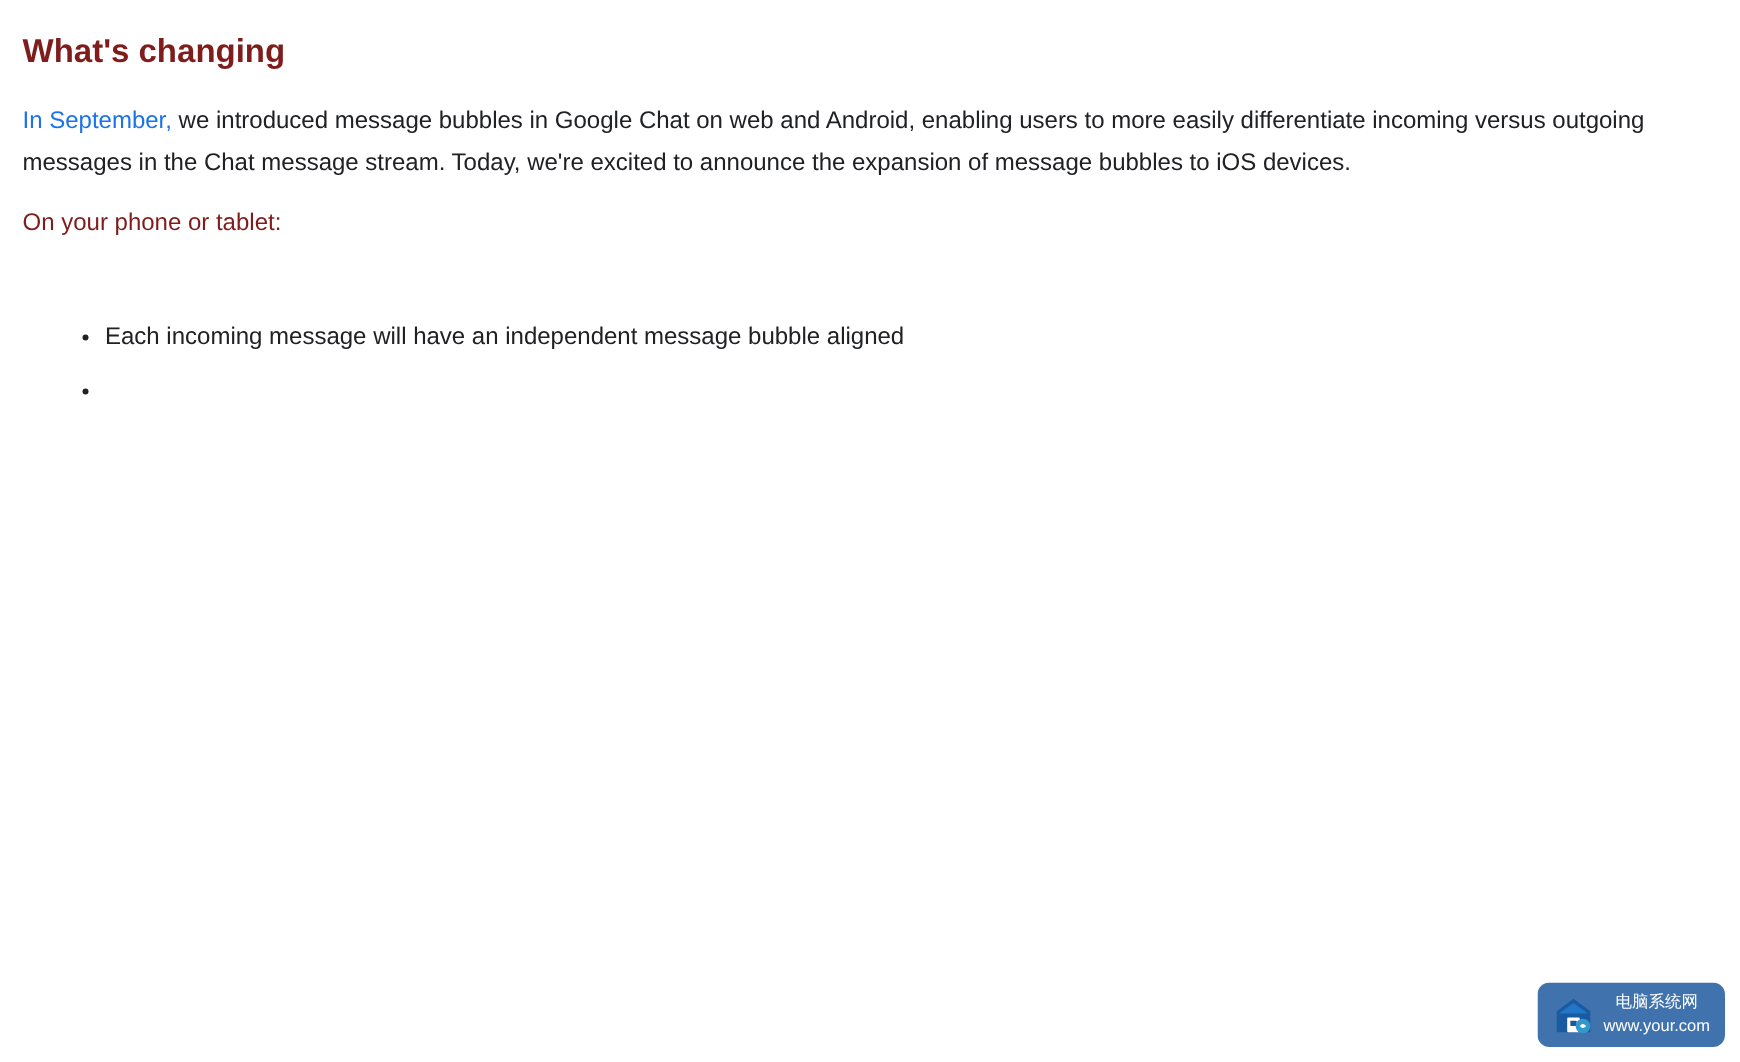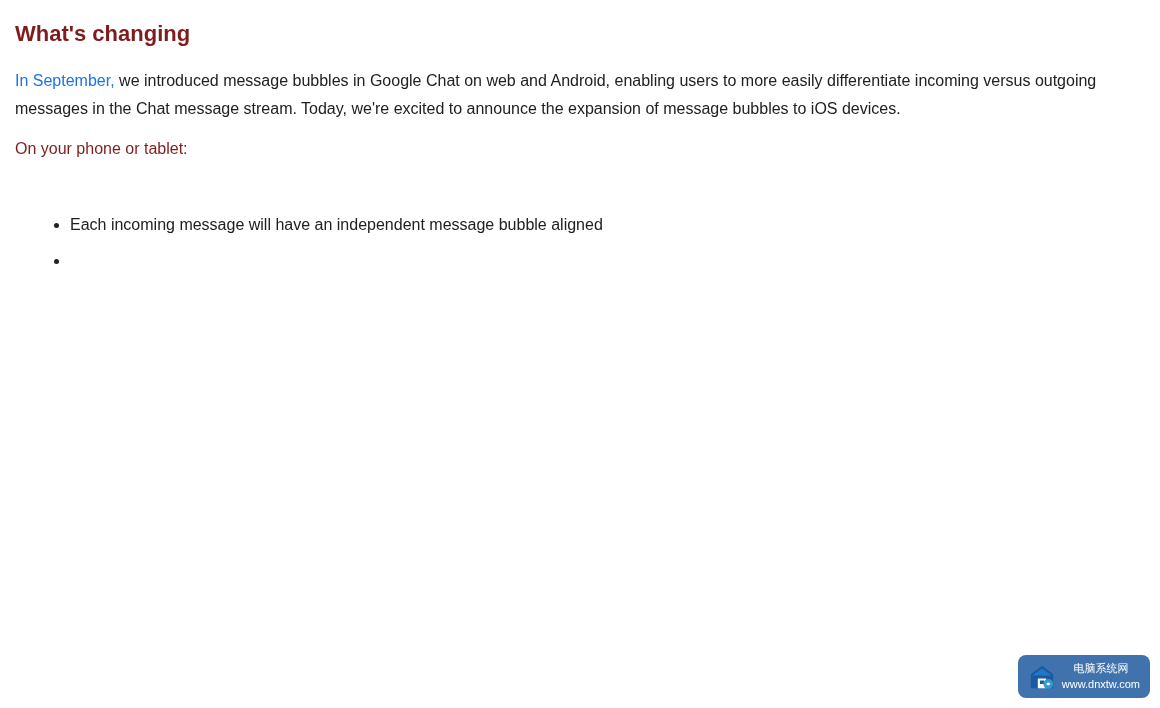--- a/index.html
+++ b/index.html
@@ -116,15 +116,15 @@
   <svg class="watermark-icon" viewBox="0 0 40 40" xmlns="http://www.w3.org/2000/svg">
     <polygon points="20,4 36,16 36,36 4,36 4,16" fill="#1a5aa0"></polygon>
     <rect x="14" y="22" width="12" height="14" fill="#ffffff" rx="1"></rect>
     <rect x="17" y="25" width="6" height="5" fill="#1a5aa0" rx="0.5"></rect>
     <polygon points="20,8 34,18 6,18" fill="#2176c7"></polygon>
     <circle cx="29" cy="30" r="7" fill="#3399cc"></circle>
     <path d="M26 30 Q29 26 32 30 Q29 34 26 30Z" fill="#ffffff"></path>
   </svg>
   <div class="watermark-text">
     <span>电脑系统网</span><br>
-    <span>www.dnxtw.com</span>
+    <span>www.your.com</span>
   </div>
 </div>
 
 </body></html>

